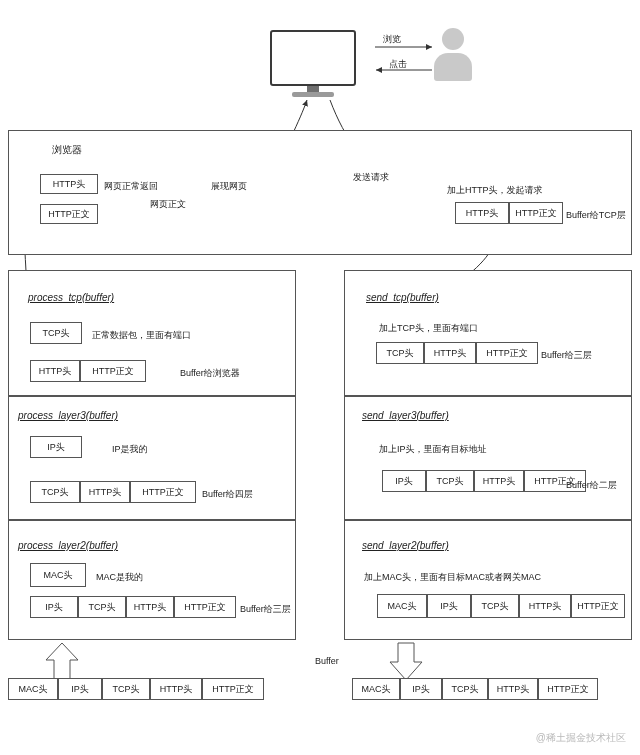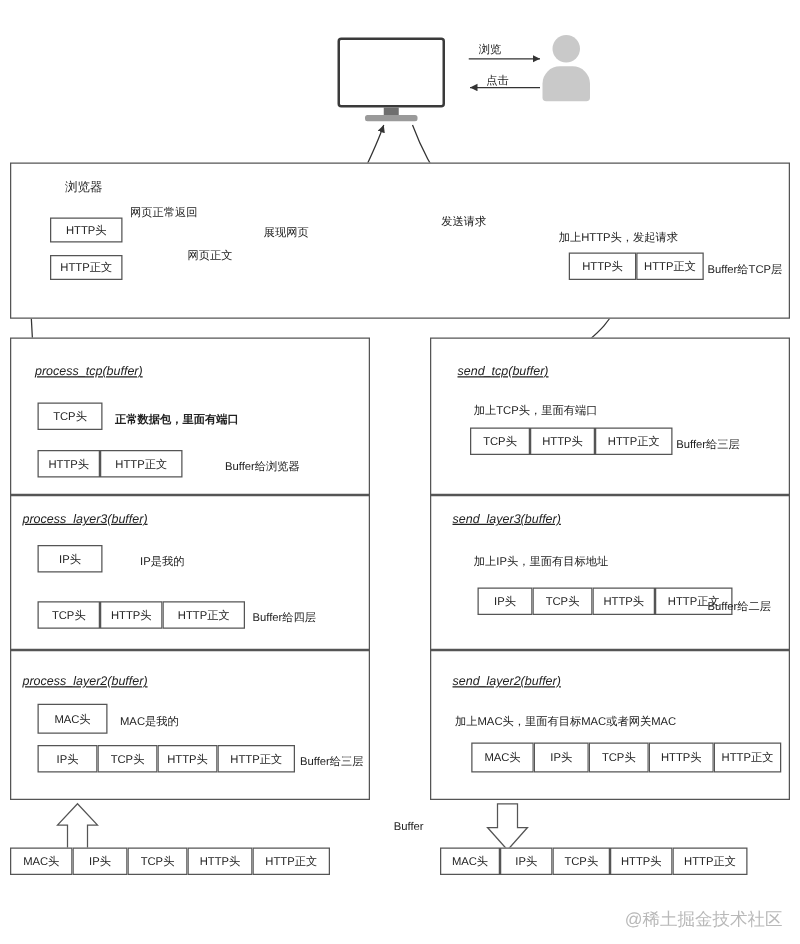--- a/index.html
+++ b/index.html
@@ -24,21 +24,21 @@
   
   .monitor-frame{position:absolute;border:2px solid #3a3a3a;border-radius:3px;background:#fff;box-sizing:border-box;}
   .monitor-screen{position:absolute;background:#fff;}
   .monitor-neck{position:absolute;background:#6f6f6f;}
   .monitor-base{position:absolute;background:#9a9a9a;border-radius:2px;}
 
   
   .person-head{position:absolute;border-radius:50%;background:#c9c9c9;}
   .person-body{position:absolute;background:#c9c9c9;border-radius:14px 14px 3px 3px;}
 
-  .watermark{position:absolute;right:14px;bottom:10px;font-size:14px;color:#b9b9b9;}
+  .watermark{position:absolute;right:14px;bottom:10px;font-size:10px;color:#b9b9b9;}
 </style>
 </head>
 <body>
 
 <div class="canvas">
 
   <svg class="lines" viewBox="0 0 640 755">
     <defs>
       <marker id="ah" markerWidth="8" markerHeight="8" refX="6" refY="3" orient="auto">
         <path d="M0,0 L6,3 L0,6 z" fill="#333"></path>
@@ -81,37 +81,37 @@
   <div class="person-head" style="left:442px;top:28px;width:22px;height:22px;"></div>
   <div class="person-body" style="left:434px;top:53px;width:38px;height:28px;"></div>
 
   <div class="lbl" style="left:383px;top:33px;">浏览</div>
   <div class="lbl" style="left:389px;top:58px;">点击</div>
 
   <div class="box" style="left:8px;top:130px;width:624px;height:125px;"></div>
   <div class="title" style="left:52px;top:143px;">浏览器</div>
 
   <div class="cell" style="left:40px;top:174px;width:58px;height:20px;">HTTP头</div>
-  <div class="lbl" style="left:104px;top:164px;text-align:center;">网页正常返回</div>
+  <div class="lbl" style="left:104px;top:180px;text-align:center;">网页正常返回</div>
 
   <div class="cell" style="left:40px;top:204px;width:58px;height:20px;">HTTP正文</div>
   <div class="lbl" style="left:150px;top:198px;">网页正文</div>
 
   <div class="lbl" style="left:211px;top:180px;">展现网页</div>
   <div class="lbl" style="left:353px;top:171px;">发送请求</div>
 
   <div class="lbl" style="left:447px;top:184px;">加上HTTP头，发起请求</div>
   <div class="cell" style="left:455px;top:202px;width:54px;height:22px;">HTTP头</div>
   <div class="cell" style="left:509px;top:202px;width:54px;height:22px;">HTTP正文</div>
   <div class="lbl" style="left:566px;top:209px;">Buffer给TCP层</div>
 
   <div class="box" style="left:8px;top:270px;width:288px;height:126px;"></div>
   <div class="lbl-it" style="left:28px;top:292px;">process_tcp(buffer)</div>
   <div class="cell" style="left:30px;top:322px;width:52px;height:22px;">TCP头</div>
-  <div class="lbl" style="left:92px;top:329px;font-weight:bold;">正常数据包，里面有端口</div>
+  <div class="lbl" style="left:92px;top:329px;">正常数据包，里面有端口</div>
   <div class="cell" style="left:30px;top:360px;width:50px;height:22px;">HTTP头</div>
   <div class="cell" style="left:80px;top:360px;width:66px;height:22px;">HTTP正文</div>
   <div class="lbl" style="left:168px;top:367px;margin-left:12px;">Buffer给浏览器</div>
 
   <div class="box" style="left:8px;top:396px;width:288px;height:124px;"></div>
   <div class="lbl-it" style="left:18px;top:410px;">process_layer3(buffer)</div>
   <div class="cell" style="left:30px;top:436px;width:52px;height:22px;">IP头</div>
   <div class="lbl" style="left:92px;top:443px;margin-left:20px;">IP是我的</div>
   <div class="cell" style="left:30px;top:481px;width:50px;height:22px;">TCP头</div>
   <div class="cell" style="left:80px;top:481px;width:50px;height:22px;">HTTP头</div>

